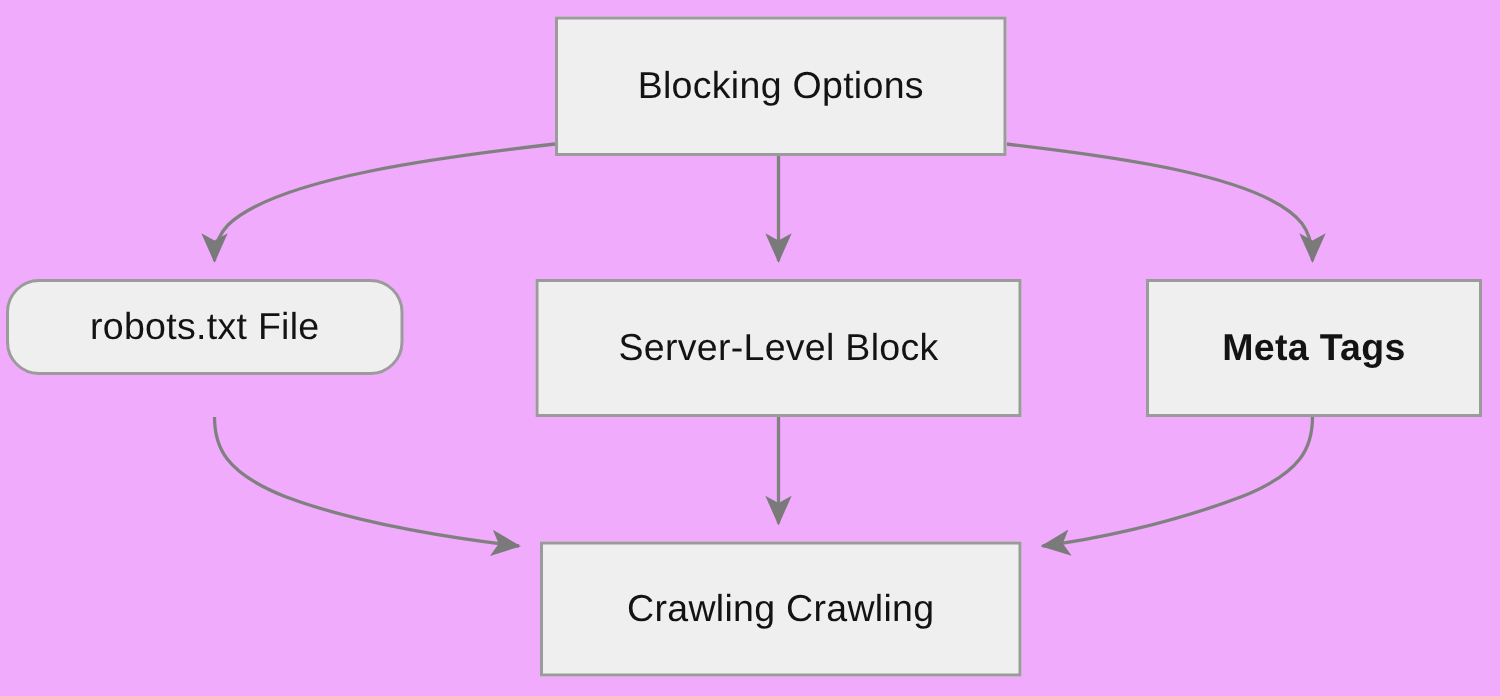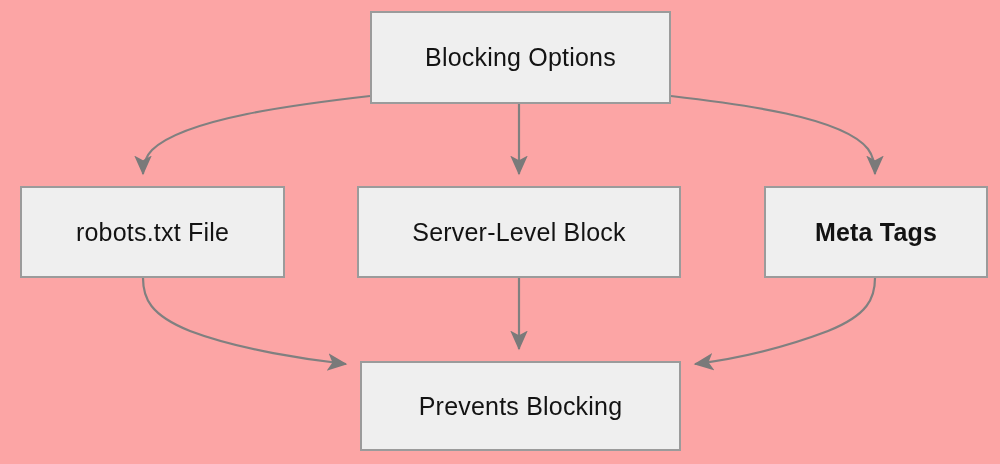--- a/index.html
+++ b/index.html
@@ -4,21 +4,21 @@
 <style>
   html, body {
     margin: 0;
     padding: 0;
     background: #000000;
   }
   #canvas {
     position: relative;
     width: 1000px;
     height: 464px;
-    background: #fca5a5;
+    background: #f0abfc;
     overflow: hidden;
     font-family: "Liberation Sans", sans-serif;
   }
   #edges {
     position: absolute;
     left: 0;
     top: 0;
     width: 1000px;
     height: 464px;
   }
@@ -34,21 +34,21 @@
   }
   .node-label {
     font-family: "Liberation Sans", sans-serif;
     font-size: 25px;
     line-height: 1;
     color: #131313;
     letter-spacing: 0.2px;
     white-space: nowrap;
   }
   #node-blocking-options { left: 370px; top: 11px; width: 301px; height: 93px; }
-  #node-robots-txt       { left: 20px;  top: 186px; width: 265px; height: 92px; }
+  #node-robots-txt       { left: 4px;  top: 186px; width: 265px; height: 64px; border-radius: 22px; }
   #node-server-level     { left: 357px; top: 186px; width: 324px; height: 92px; }
   #node-meta-tags        { left: 764px; top: 186px; width: 224px; height: 92px; font-weight: bold; }
   #node-prevents         { left: 360px; top: 361px; width: 321px; height: 90px; }
 </style>
 </head>
 <body>
 
 <div id="canvas">
 
   <svg id="edges" viewBox="0 0 1000 464" xmlns="http://www.w3.org/2000/svg">
@@ -81,16 +81,16 @@
 
   <div class="node" id="node-server-level">
     <span class="node-label">Server-Level Block</span>
   </div>
 
   <div class="node" id="node-meta-tags">
     <span class="node-label">Meta Tags</span>
   </div>
 
   <div class="node" id="node-prevents">
-    <span class="node-label">Prevents Blocking</span>
+    <span class="node-label">Crawling Crawling</span>
   </div>
 
 </div>
 
 </body></html>

